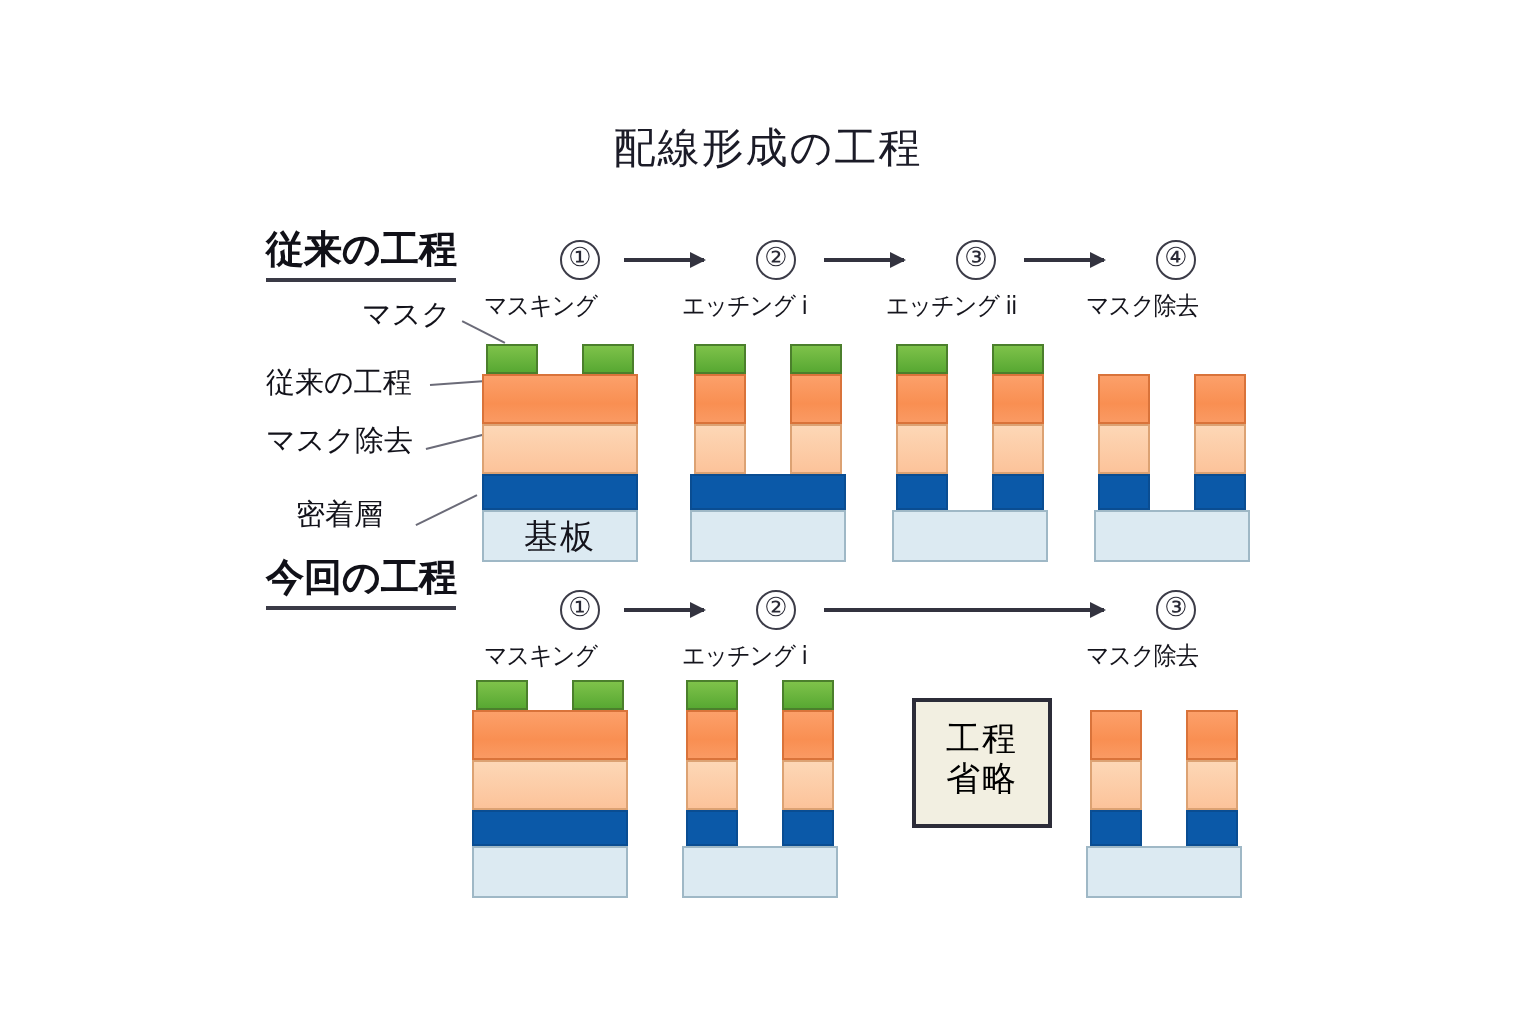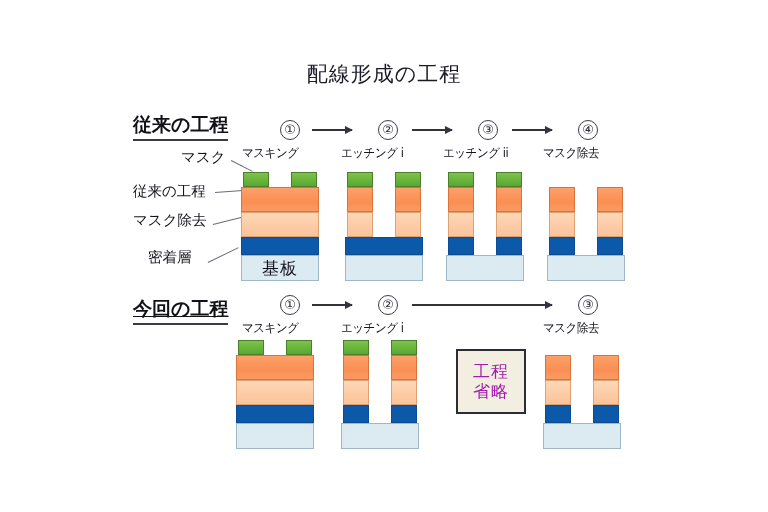--- a/index.html
+++ b/index.html
@@ -19,21 +19,21 @@
   }
 
   
   .sec-head{
     position:absolute;font-size:19px;font-weight:bold;color:#111118;
     letter-spacing:0px;
     border-bottom:2px solid #3a3a46;
     padding-bottom:1px;
   }
   #sec1{left:133px;top:112px;}
-  #sec2{left:133px;top:296px;text-decoration:underline;}
+  #sec2{left:133px;top:276px;}
 
   
   .step-num{
     position:absolute;font-size:13px;color:#2a2a36;
     width:18px;height:18px;line-height:17px;text-align:center;
     border:1.2px solid #3c3c48;border-radius:50%;
   }
   
   .step-cap{
     position:absolute;font-size:12.5px;color:#15151d;
@@ -71,21 +71,21 @@
     font-size:17px;color:#14141c;letter-spacing:1px;
   }
 
   
   .omit-box{
     position:absolute;left:456px;top:349px;width:66px;height:61px;
     background:#f2efe1;border:2px solid #2c2c38;
     display:flex;flex-direction:column;align-items:center;justify-content:center;
     line-height:1.12;
   }
-  .omit-box span{font-size:17px;color:#a21caf;letter-spacing:1px;}
+  .omit-box span{font-size:17px;color:#000000;letter-spacing:1px;font-family:Liberation Mono, monospace;}
 </style>
 </head>
 <body>
 
 <div class="canvas">
 
   <div class="title">配線形成の工程</div>
 
   <div class="sec-head" id="sec1">従来の工程</div>
 

